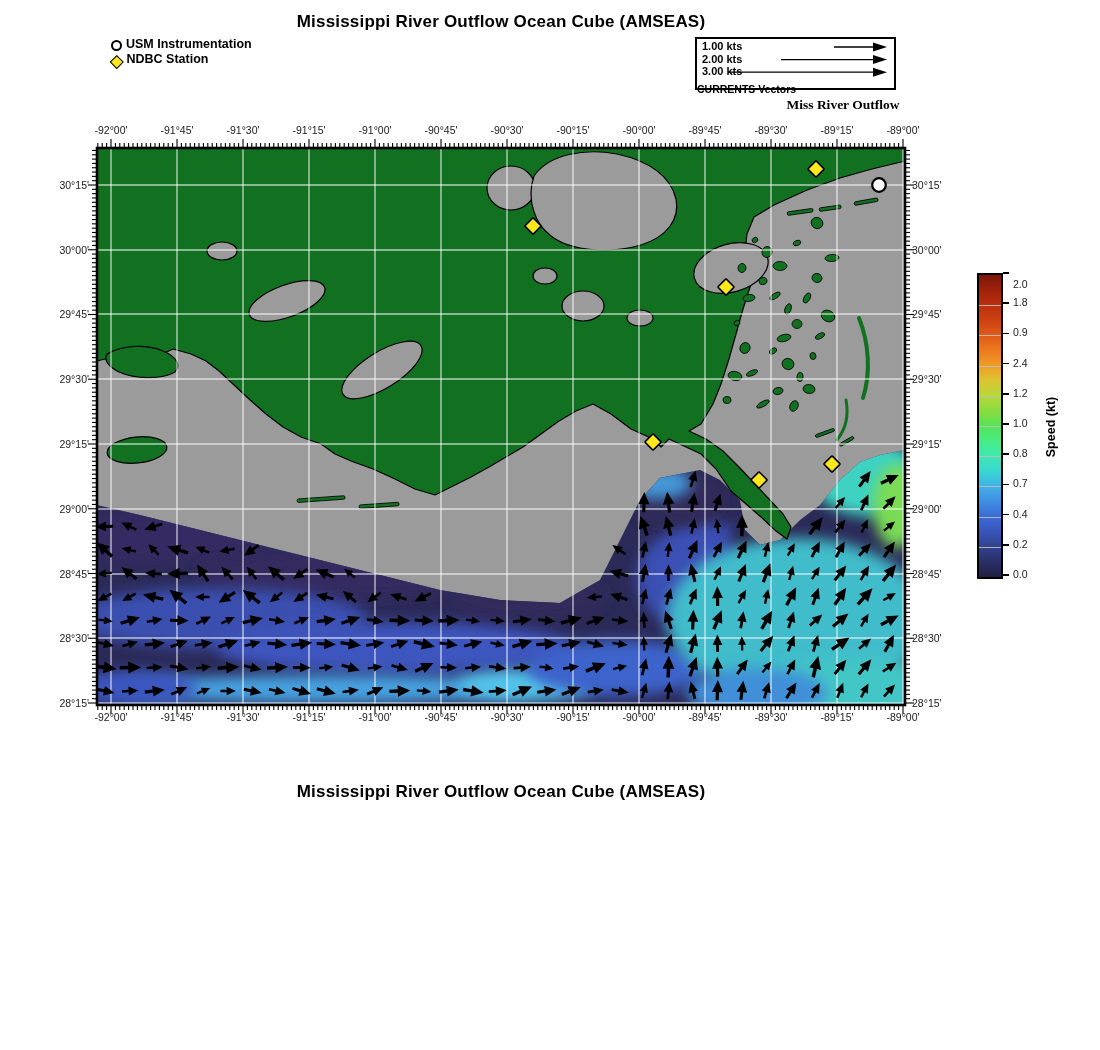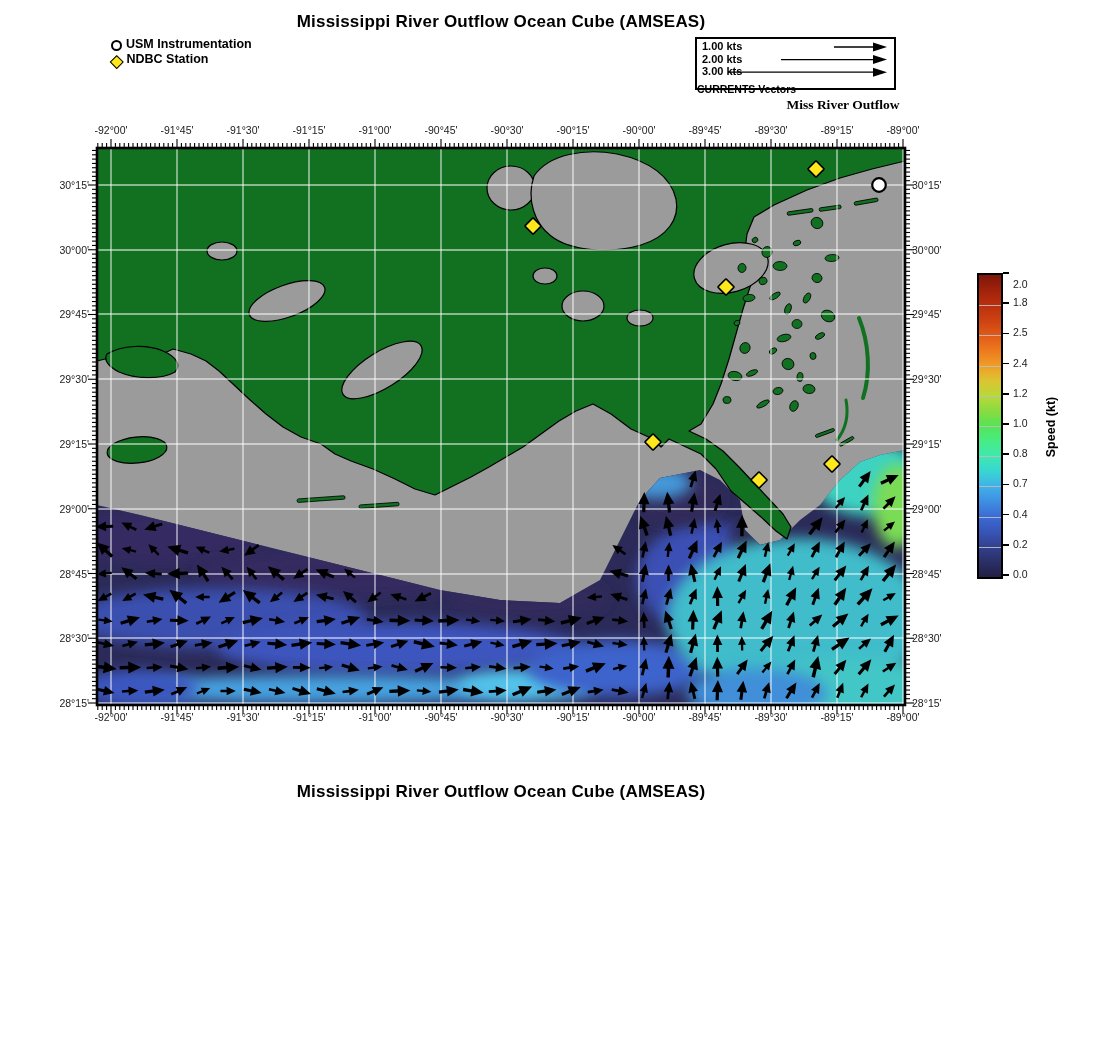--- a/index.html
+++ b/index.html
@@ -1140,21 +1140,21 @@
       <div class="cbar-lab" style="top: 477.4px;">0.7</div>
       <div class="cbar-tick" style="top: 453.45px;"></div>
       <div class="cbar-lab" style="top: 447.2px;">0.8</div>
       <div class="cbar-tick" style="top: 423.25px;"></div>
       <div class="cbar-lab" style="top: 417px;">1.0</div>
       <div class="cbar-tick" style="top: 393.05px;"></div>
       <div class="cbar-lab" style="top: 386.8px;">1.2</div>
       <div class="cbar-tick" style="top: 362.85px;"></div>
       <div class="cbar-lab" style="top: 356.6px;">2.4</div>
       <div class="cbar-tick" style="top: 332.65px;"></div>
-      <div class="cbar-lab" style="top: 326.4px;">2.5</div>
+      <div class="cbar-lab" style="top: 326.4px;">0.9</div>
       <div class="cbar-tick" style="top: 302.45px;"></div>
       <div class="cbar-lab" style="top: 296.2px;">1.8</div>
       <div class="cbar-tick" style="top: 272.25px;"></div>
       <div class="cbar-lab" style="top: 266px; margin-top: 12px;">2.0</div>
     </div>
   <div class="cbar-title">Speed (kt)</div>
 
   <div class="bottom-title">Mississippi River Outflow Ocean Cube (AMSEAS)</div>
 </div>
 

